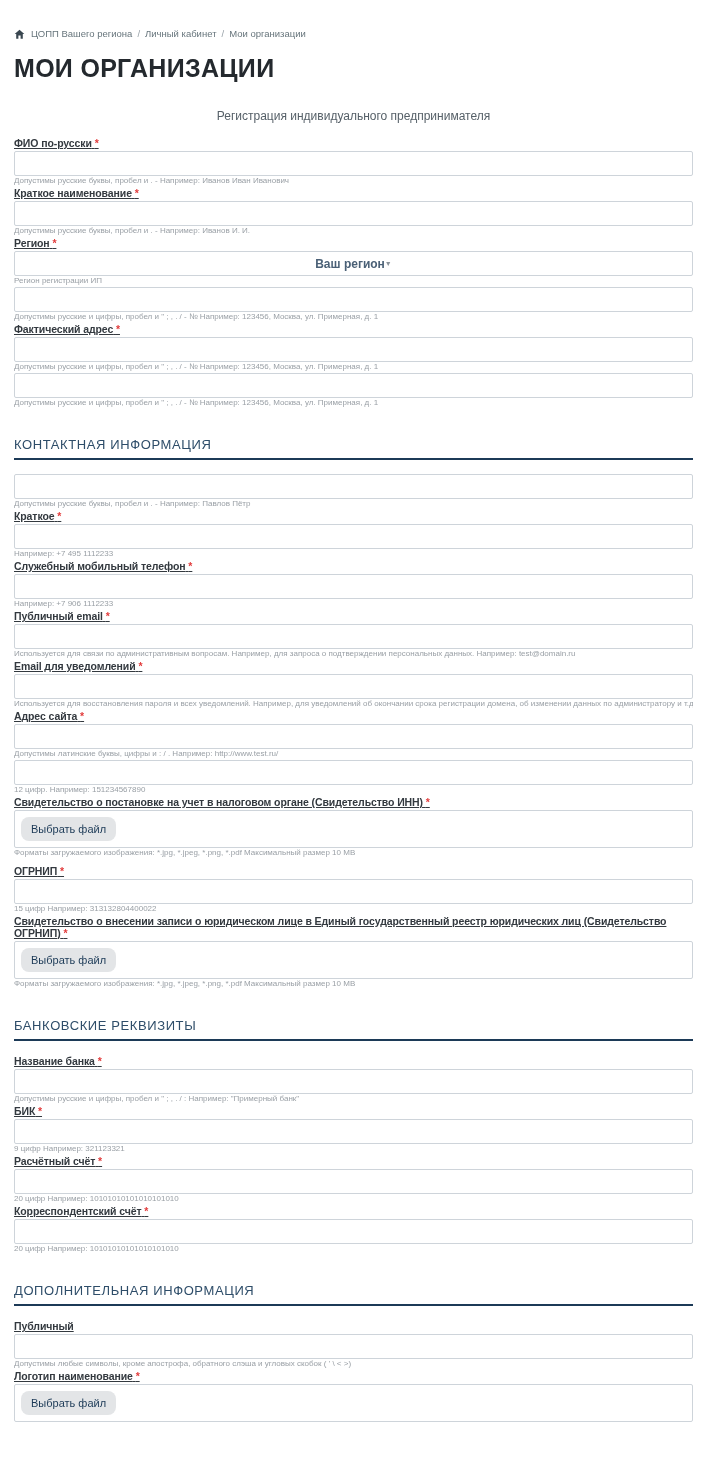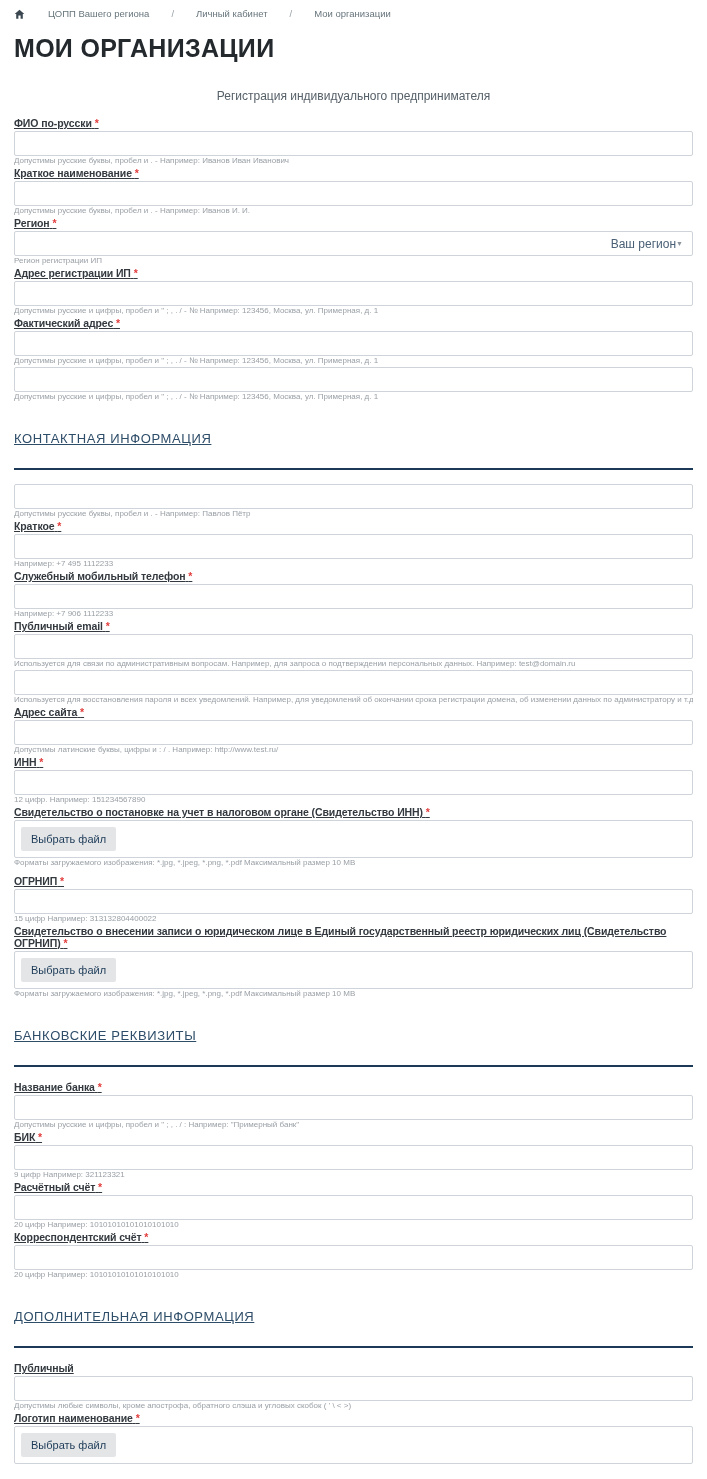--- a/index.html
+++ b/index.html
@@ -15,51 +15,51 @@
     --button-gray-bg:#eceeef;
     --file-btn-bg:#e3e5e7;
   }
   *{box-sizing:border-box;}
   html,body{margin:0;padding:0;}
   body{
     width:707px;min-height:1479px;background:#ffffff;
     font-family:"Liberation Sans", sans-serif;color:var(--label-dark);
   }
   .page{padding:8px 14px 26px;}
-  .breadcrumb{display:flex;align-items:center;gap:22px;font-size:9.5px;line-height:12px;color:var(--breadcrumb-gray);}
+  .breadcrumb{display:flex;align-items:center;gap:5px;font-size:9.5px;line-height:12px;color:var(--breadcrumb-gray);margin-top:20px;}
   .breadcrumb a{color:var(--breadcrumb-gray);text-decoration:none;cursor:pointer;}
   .breadcrumb .sep{color:#98a1a8;}
   .home{display:inline-flex;color:#3a4750;margin-right:1px;}
   .page-title{font-size:25px;line-height:28px;font-weight:800;letter-spacing:.3px;color:#24292e;margin:14px 0 0;}
   .form-title{text-align:center;font-size:12px;line-height:17px;color:var(--form-title-gray);margin:26px 0 12px;font-weight:400;}
   .section-header{
     font-size:13px;line-height:15px;font-weight:400;letter-spacing:.6px;
     color:var(--section-header-text);
     border-bottom:2px solid var(--accent-navy);
-    padding-bottom:22px;margin:30px 0 14px;text-decoration:underline;
+    padding-bottom:6px;margin:30px 0 14px;
   }
   .field{margin-bottom:2px;}
   .field.file{margin-bottom:8px;}
   .flabel{display:block;font-size:10.5px;line-height:12px;font-weight:700;color:var(--label-dark);margin-bottom:2px;letter-spacing:-0.1px;text-decoration:underline;}
   .req{color:var(--required-red);font-weight:700;}
   .finput{
     width:100%;height:25px;border:1px solid var(--border-gray);border-radius:2px;
     padding:0 8px;font-size:12px;color:#4a5568;background:#fff;outline:none;
     font-family:"Liberation Sans", sans-serif;
   }
   .fselect{
     width:100%;height:25px;border:1px solid var(--border-gray);border-radius:2px;
-    padding:0 9px;display:flex;align-items:center;justify-content:flex-end;
-    background:#fff;cursor:pointer;
+    padding:0 9px;display:flex;align-items:center;justify-content:center;
+    background:#fff;cursor:pointer;font-weight:bold;
   }
   .sel-val{font-size:12px;color:var(--select-text);}
   .caret{font-size:7px;color:#8a939b;}
   .ffile{width:100%;border:1px solid var(--border-gray);border-radius:2px;padding:6px;background:#fff;}
   .fbtn{
-    background:var(--file-btn-bg);color:var(--accent-navy);border:none;border-radius:2px;
+    background:var(--file-btn-bg);color:var(--accent-navy);border:none;border-radius:8px;
     font-size:11px;padding:6px 10px;cursor:pointer;font-family:"Liberation Sans", sans-serif;
   }
   .fhint{font-size:8px;line-height:9px;color:var(--hint-gray);margin-top:0;white-space:nowrap;overflow:hidden;}
 </style>
 </head>
 <body>
 
 <div class="page">
   <nav class="breadcrumb">
     <span class="home">
@@ -84,31 +84,31 @@
   <div class="field"><label class="flabel"><span>ФИО по-русски</span> <span class="req">*</span></label><input class="finput" type="text" value="" style=""><div class="fhint">Допустимы русские буквы, пробел и . - Например: Иванов Иван Иванович</div></div>
       <div class="field"><label class="flabel"><span>Краткое наименование</span> <span class="req">*</span></label><input class="finput" type="text" value="" style=""><div class="fhint">Допустимы русские буквы, пробел и . - Например: Иванов И. И.</div></div>
       <div class="field">
         <label class="flabel"><span>Регион</span> <span class="req">*</span></label>
         <div class="fselect">
           <span class="sel-val">Ваш регион</span>
           <span class="caret">▼</span>
         </div>
         <div class="fhint">Регион регистрации ИП</div>
       </div>
-      <div class="field"><label class="flabel"><span>Адрес регистрации ИП</span> <span class="req">*</span></label><input class="finput" type="text" value="" style=""><div class="fhint">Допустимы русские и цифры, пробел и " ; , . / - № Например: 123456, Москва, ул. Примерная, д. 1</div></div>
+      <div class="field"><input class="finput" type="text" value="" style=""><div class="fhint">Допустимы русские и цифры, пробел и " ; , . / - № Например: 123456, Москва, ул. Примерная, д. 1</div></div>
       <div class="field"><label class="flabel"><span>Фактический адрес</span> <span class="req">*</span></label><input class="finput" type="text" value="" style=""><div class="fhint">Допустимы русские и цифры, пробел и " ; , . / - № Например: 123456, Москва, ул. Примерная, д. 1</div></div>
       <div class="field"><input class="finput" type="text" value="" style=""><div class="fhint">Допустимы русские и цифры, пробел и " ; , . / - № Например: 123456, Москва, ул. Примерная, д. 1</div></div>
       <div class="section-header">КОНТАКТНАЯ ИНФОРМАЦИЯ</div>
       <div class="field"><input class="finput" type="text" value="" style=""><div class="fhint">Допустимы русские буквы, пробел и . - Например: Павлов Пётр</div></div>
       <div class="field"><label class="flabel"><span>Краткое</span> <span class="req">*</span></label><input class="finput" type="text" value="" style=""><div class="fhint">Например: +7 495 1112233</div></div>
       <div class="field"><label class="flabel"><span>Служебный мобильный телефон</span> <span class="req">*</span></label><input class="finput" type="text" value="" style=""><div class="fhint">Например: +7 906 1112233</div></div>
       <div class="field"><label class="flabel"><span>Публичный email</span> <span class="req">*</span></label><input class="finput" type="text" value="" style=""><div class="fhint">Используется для связи по административным вопросам. Например, для запроса о подтверждении персональных данных. Например: test@domain.ru</div></div>
-      <div class="field"><input class="finput" type="text" value="" style=""><div class="fhint">Используется для восстановления пароля и всех уведомлений. Например, для уведомлений об окончании срока регистрации домена, об изменении данных по администратору и т.д. Например: test@domain.ru</div></div>
+      <div class="field"><label class="flabel"><span>Email для уведомлений</span> <span class="req">*</span></label><input class="finput" type="text" value="" style=""><div class="fhint">Используется для восстановления пароля и всех уведомлений. Например, для уведомлений об окончании срока регистрации домена, об изменении данных по администратору и т.д. Например: test@domain.ru</div></div>
       <div class="field"><label class="flabel"><span>Адрес сайта</span> <span class="req">*</span></label><input class="finput" type="text" value="" style=""><div class="fhint">Допустимы латинские буквы, цифры и : / . Например: http://www.test.ru/</div></div>
-      <div class="field"><label class="flabel"><span>ИНН</span> <span class="req">*</span></label><input class="finput" type="text" value="" style=""><div class="fhint">12 цифр. Например: 151234567890</div></div>
+      <div class="field"><input class="finput" type="text" value="" style=""><div class="fhint">12 цифр. Например: 151234567890</div></div>
       <div class="field file">
         <label class="flabel"><span>Свидетельство о постановке на учет в налоговом органе (Свидетельство ИНН)</span> <span class="req">*</span></label>
         <div class="ffile"><button type="button" class="fbtn">Выбрать файл</button></div>
         <div class="fhint">Форматы загружаемого изображения: *.jpg, *.jpeg, *.png, *.pdf Максимальный размер 10 MB</div>
       </div>
       <div class="field"><label class="flabel"><span>ОГРНИП</span> <span class="req">*</span></label><input class="finput" type="text" value="" style=""><div class="fhint">15 цифр Например: 313132804400022</div></div>
       <div class="field file">
         <label class="flabel"><span>Свидетельство о внесении записи о юридическом лице в Единый государственный реестр юридических лиц (Свидетельство ОГРНИП)</span> <span class="req">*</span></label>
         <div class="ffile"><button type="button" class="fbtn">Выбрать файл</button></div>
         <div class="fhint">Форматы загружаемого изображения: *.jpg, *.jpeg, *.png, *.pdf Максимальный размер 10 MB</div>

